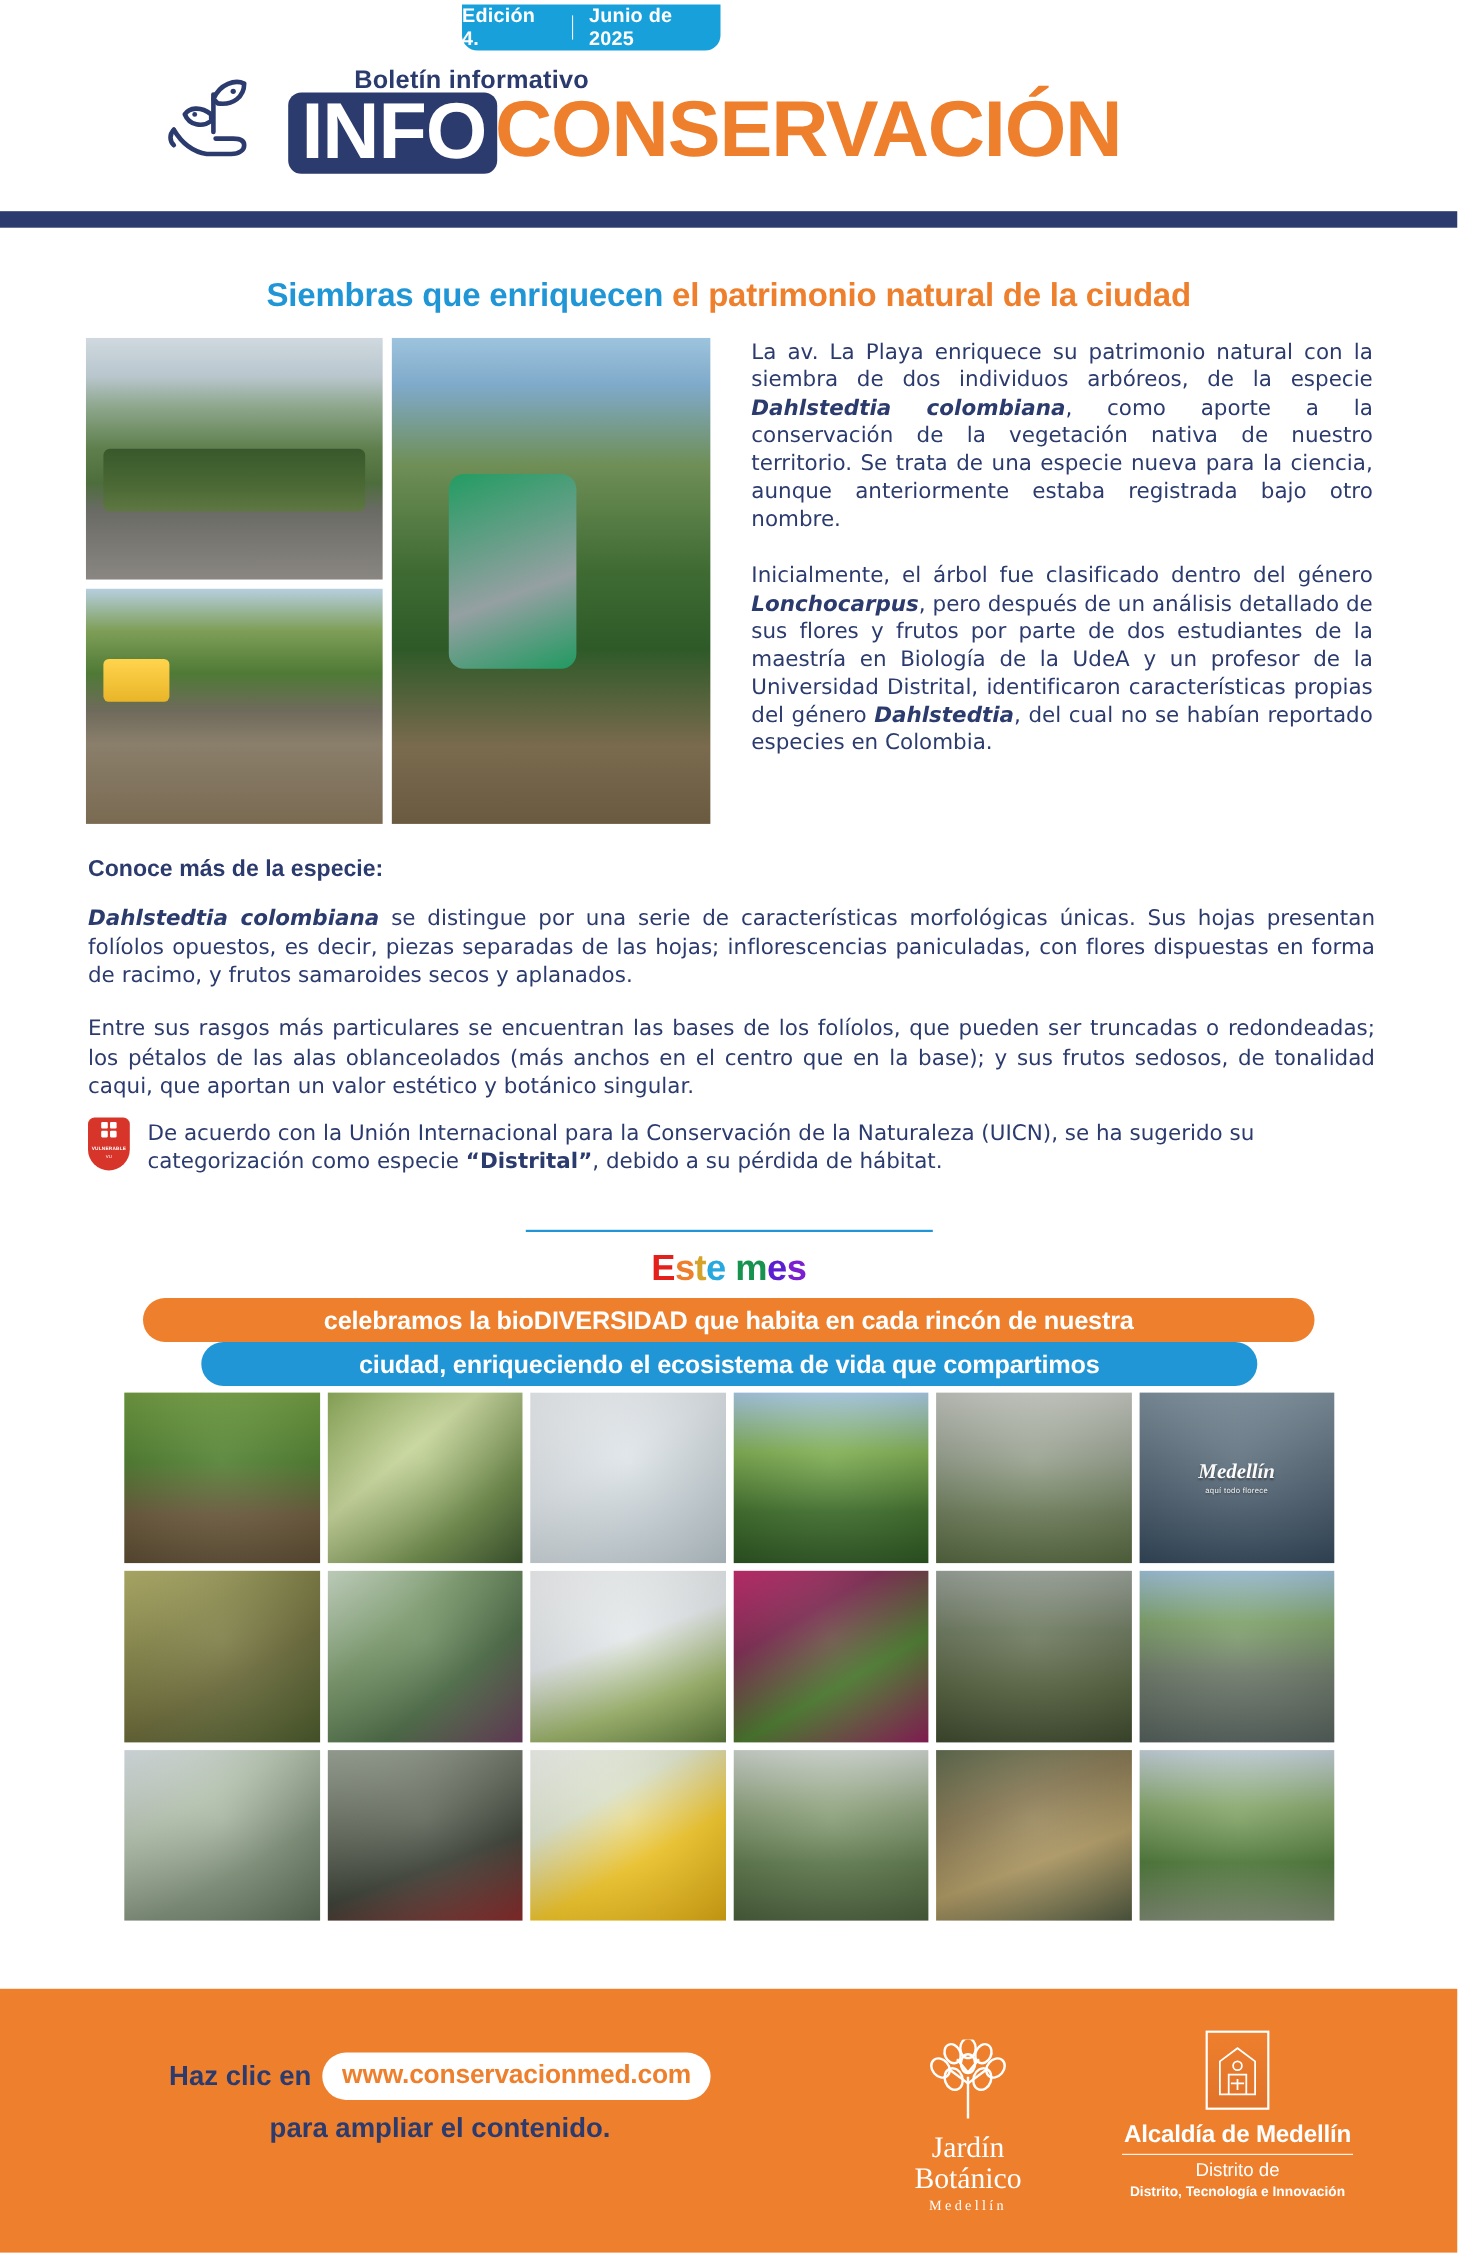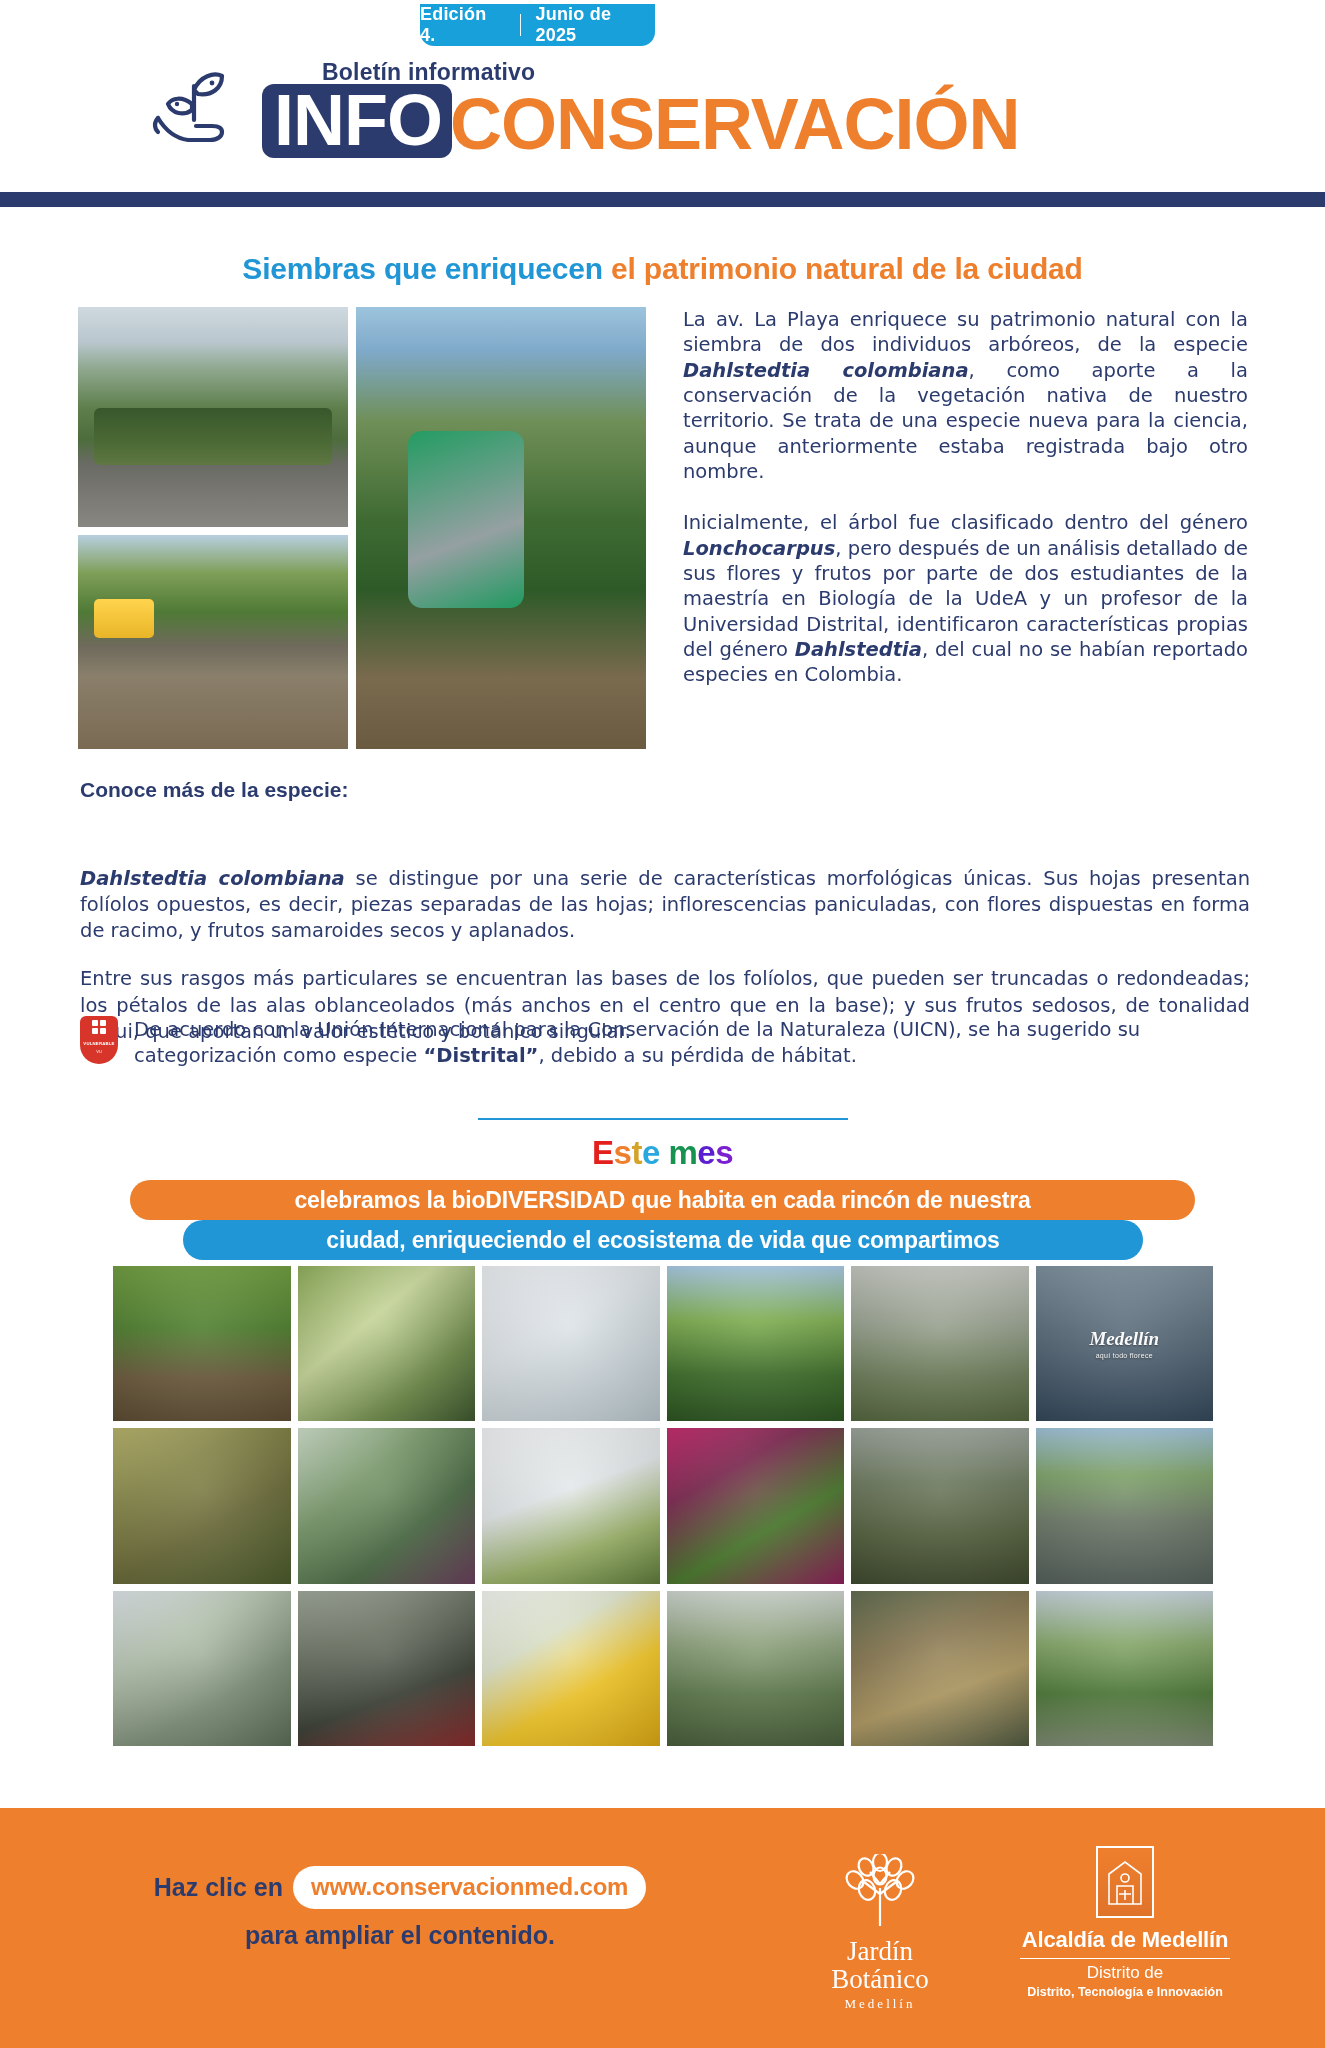--- a/index.html
+++ b/index.html
@@ -64,21 +64,21 @@
   .boletin {
     color: #2C3B6E;
     font-weight: bold;
     font-size: 23px;
     letter-spacing: .2px;
     margin-left: 60px;
     margin-bottom: -2px;
   }
   .wordmark {
     display: flex;
-    align-items: flex-end;
+    align-items: flex-start;
     line-height: .95;
   }
   .wm-info {
     background: #2C3B6E;
     color: #ffffff;
     font-size: 72px;
     font-weight: 900;
     letter-spacing: -1px;
     padding: 2px 10px 4px 12px;
     border-radius: 12px;
@@ -178,21 +178,21 @@
   .species-heading {
     position: absolute;
     top: 778px;
     left: 80px;
     color: #2C3B6E;
     font-size: 21px;
     font-weight: 900;
   }
   .species-body {
     position: absolute;
-    top: 866px;
+    top: 822px;
     left: 80px;
     width: 1170px;
     color: #2C3B6E;
     font-size: 19.5px;
     line-height: 1.34;
     text-align: justify;
     font-family: "DejaVu Sans", sans-serif;
   }
   .species-body p + p { margin-top: 22px; }
   .species-body .sci { font-weight: bold; font-style: italic; }

